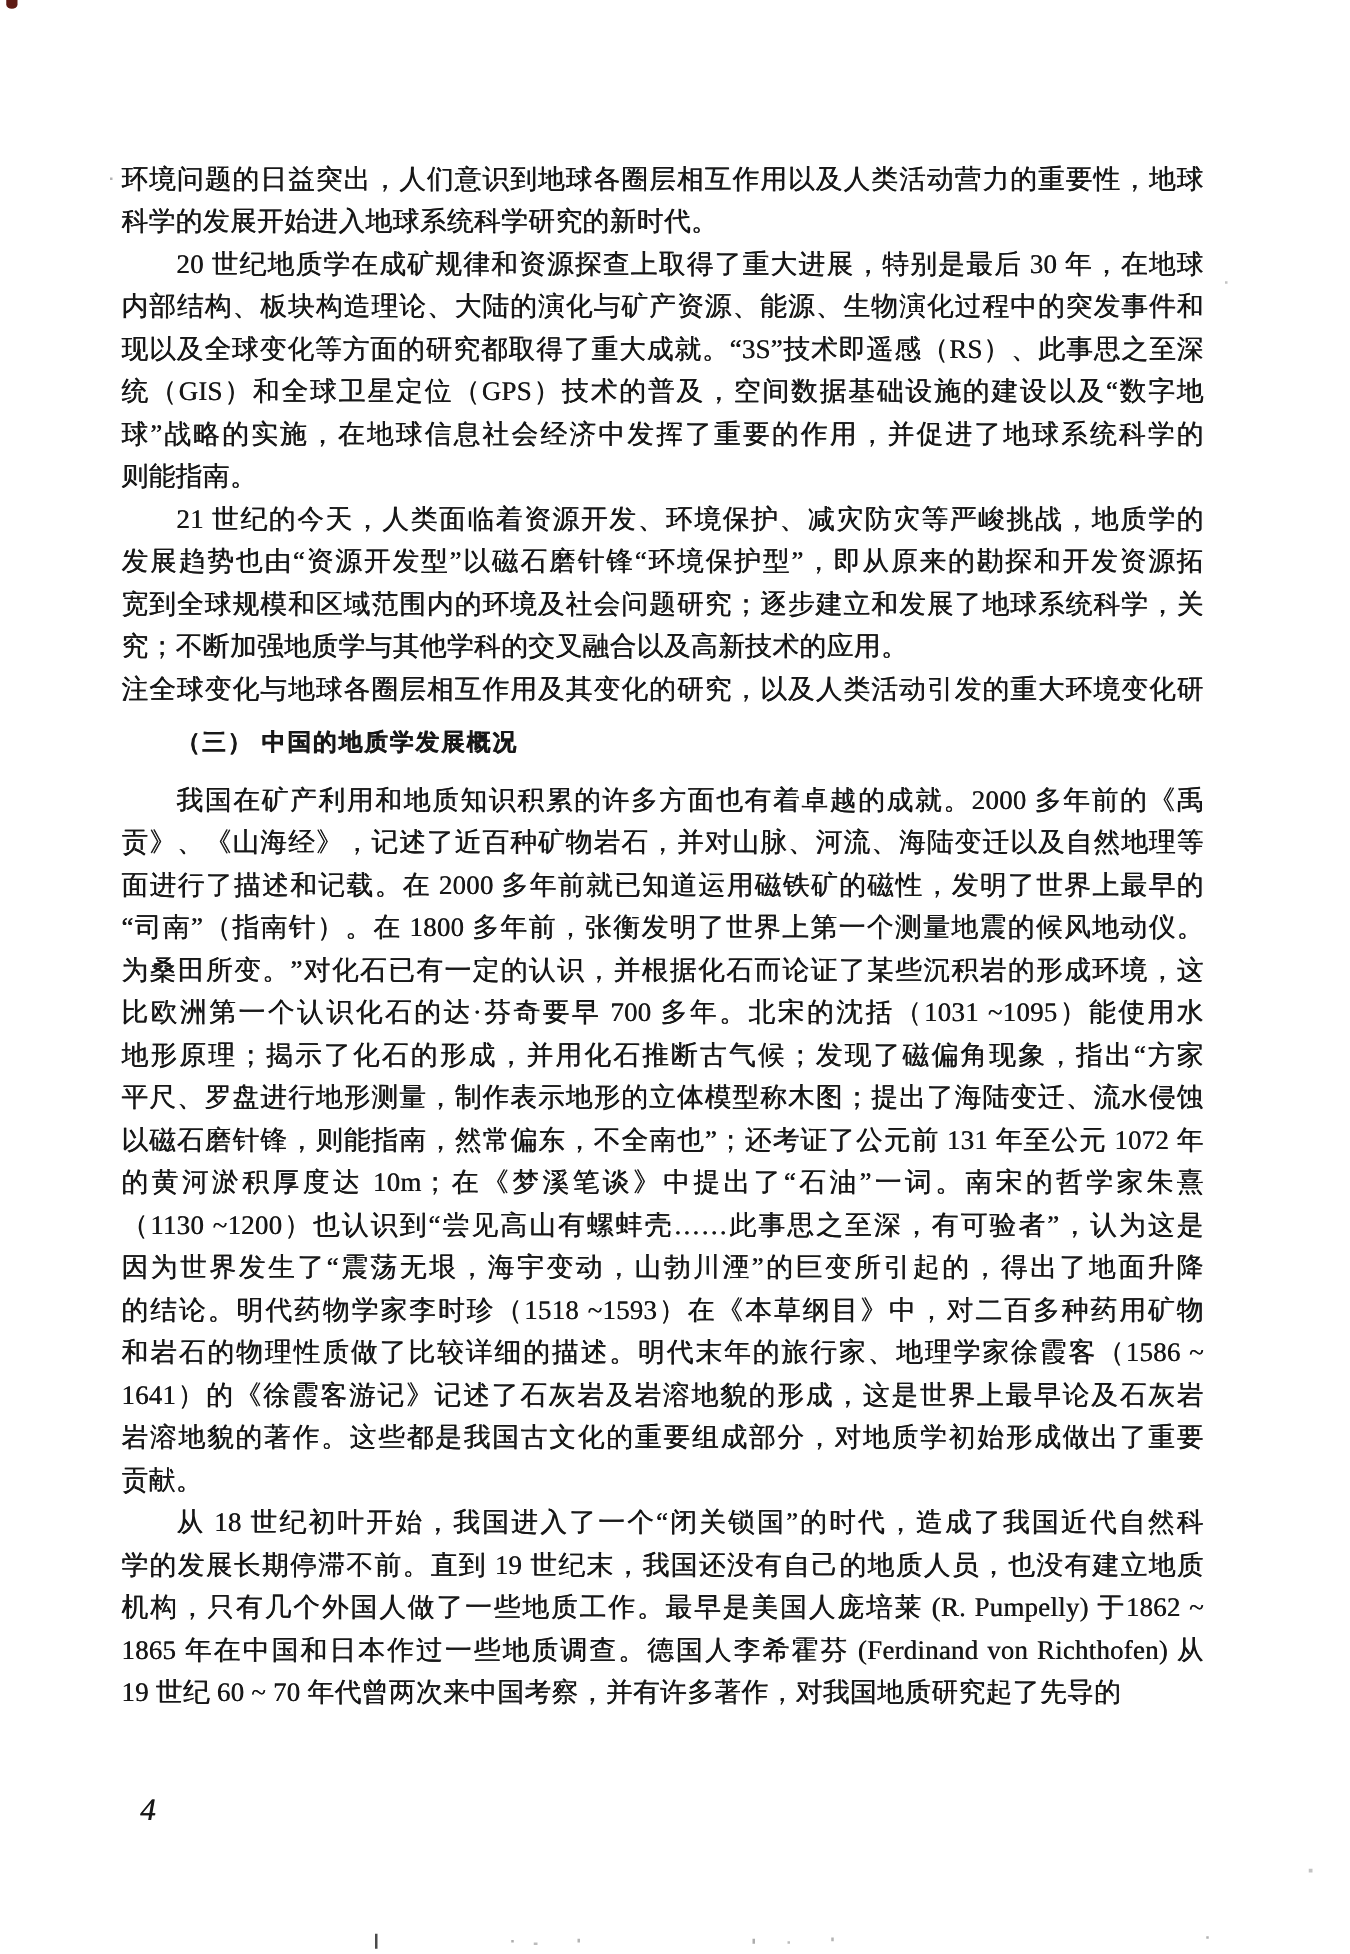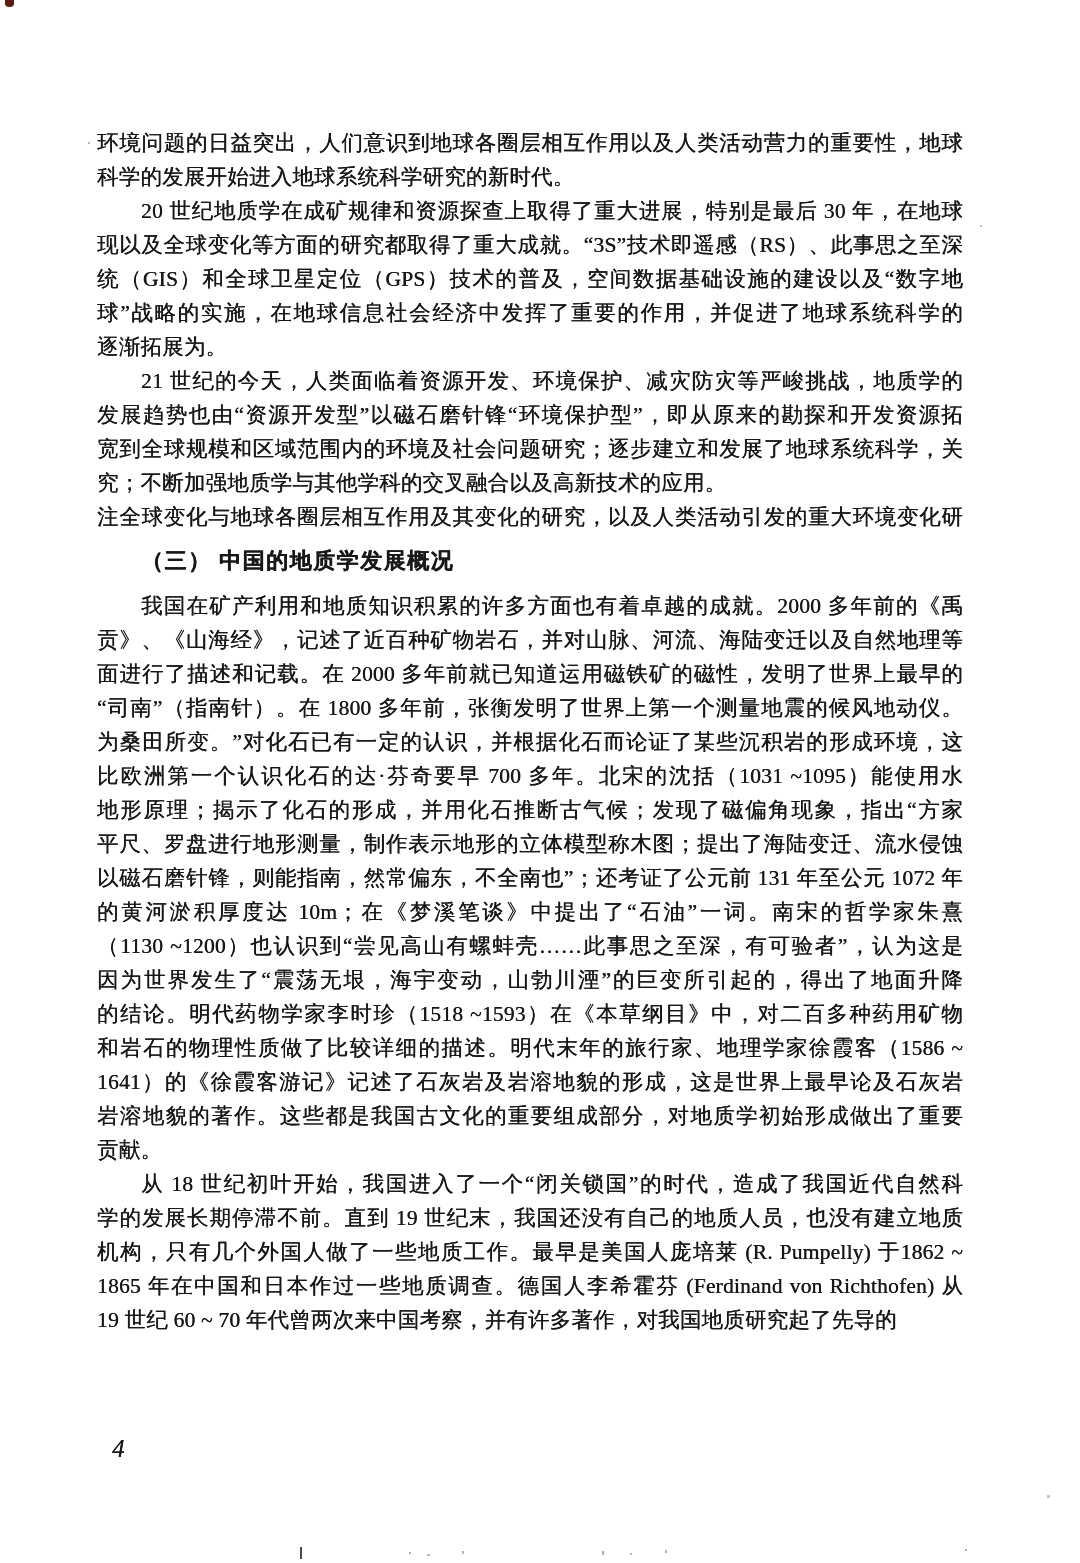--- a/index.html
+++ b/index.html
@@ -17,21 +17,21 @@
     font-size:21.5px;line-height:34px;height:34px;
     text-align:justify;text-align-last:justify;text-justify:inter-character;
     overflow:hidden;white-space:normal;
     text-shadow:0.35px 0 0 currentColor;
     letter-spacing:0.2px;
   }
   .line.nofill{text-align-last:left;font-family:Liberation Serif, serif;}
   .line.indent{text-indent:44px;}
   .heading{
     font-family:"Liberation Sans","DejaVu Sans",sans-serif;
-    font-weight:700;font-size:22px;line-height:34px;
+    font-weight:700;font-size:19px;line-height:34px;
     margin:10px 0 11px 44px;
     letter-spacing:1.5px;
     text-shadow:0.4px 0 0 currentColor;
   }
   .page-number{
     position:absolute;left:112px;top:1434px;
     font-style:italic;font-size:25px;line-height:30px;
     text-shadow:0.3px 0 0 currentColor;
   }
   .corner-mark{
@@ -54,24 +54,25 @@
 </head>
 <body style="color: rgb(24, 24, 24); background: rgb(255, 255, 255);">
 
 <div class="page">
   <div class="corner-mark" style="background: rgb(94, 27, 20);"></div>
 
   <main class="text-area" id="text-area">
       <div class="line">环境问题的日益突出，人们意识到地球各圈层相互作用以及人类活动营力的重要性，地球</div>
       <div class="line nofill">科学的发展开始进入地球系统科学研究的新时代。</div>
       <div class="line indent">20 世纪地质学在成矿规律和资源探查上取得了重大进展，特别是最后 30 年，在地球</div>
+      <div class="line">内部结构、板块构造理论、大陆的演化与矿产资源、能源、生物演化过程中的突发事件和</div>
       <div class="line">现以及全球变化等方面的研究都取得了重大成就。“3S”技术即遥感（RS）、此事思之至深</div>
       <div class="line">统（GIS）和全球卫星定位（GPS）技术的普及，空间数据基础设施的建设以及“数字地</div>
       <div class="line">球”战略的实施，在地球信息社会经济中发挥了重要的作用，并促进了地球系统科学的</div>
-      <div class="line nofill">逐渐拓展为。</div>
+      <div class="line nofill">则能指南。</div>
       <div class="line indent">21 世纪的今天，人类面临着资源开发、环境保护、减灾防灾等严峻挑战，地质学的</div>
       <div class="line">发展趋势也由“资源开发型”以磁石磨针锋“环境保护型”，即从原来的勘探和开发资源拓</div>
       <div class="line">宽到全球规模和区域范围内的环境及社会问题研究；逐步建立和发展了地球系统科学，关</div>
       <div class="line nofill">究；不断加强地质学与其他学科的交叉融合以及高新技术的应用。</div>
       <div class="line">注全球变化与地球各圈层相互作用及其变化的研究，以及人类活动引发的重大环境变化研</div>
       <div class="heading">（三） 中国的地质学发展概况</div>
       <div class="line indent">我国在矿产利用和地质知识积累的许多方面也有着卓越的成就。2000 多年前的《禹</div>
       <div class="line">贡》、《山海经》，记述了近百种矿物岩石，并对山脉、河流、海陆变迁以及自然地理等方</div>
       <div class="line">面进行了描述和记载。在 2000 多年前就已知道运用磁铁矿的磁性，发明了世界上最早的</div>
       <div class="line">“司南”（指南针）。在 1800 多年前，张衡发明了世界上第一个测量地震的候风地动仪。</div>

